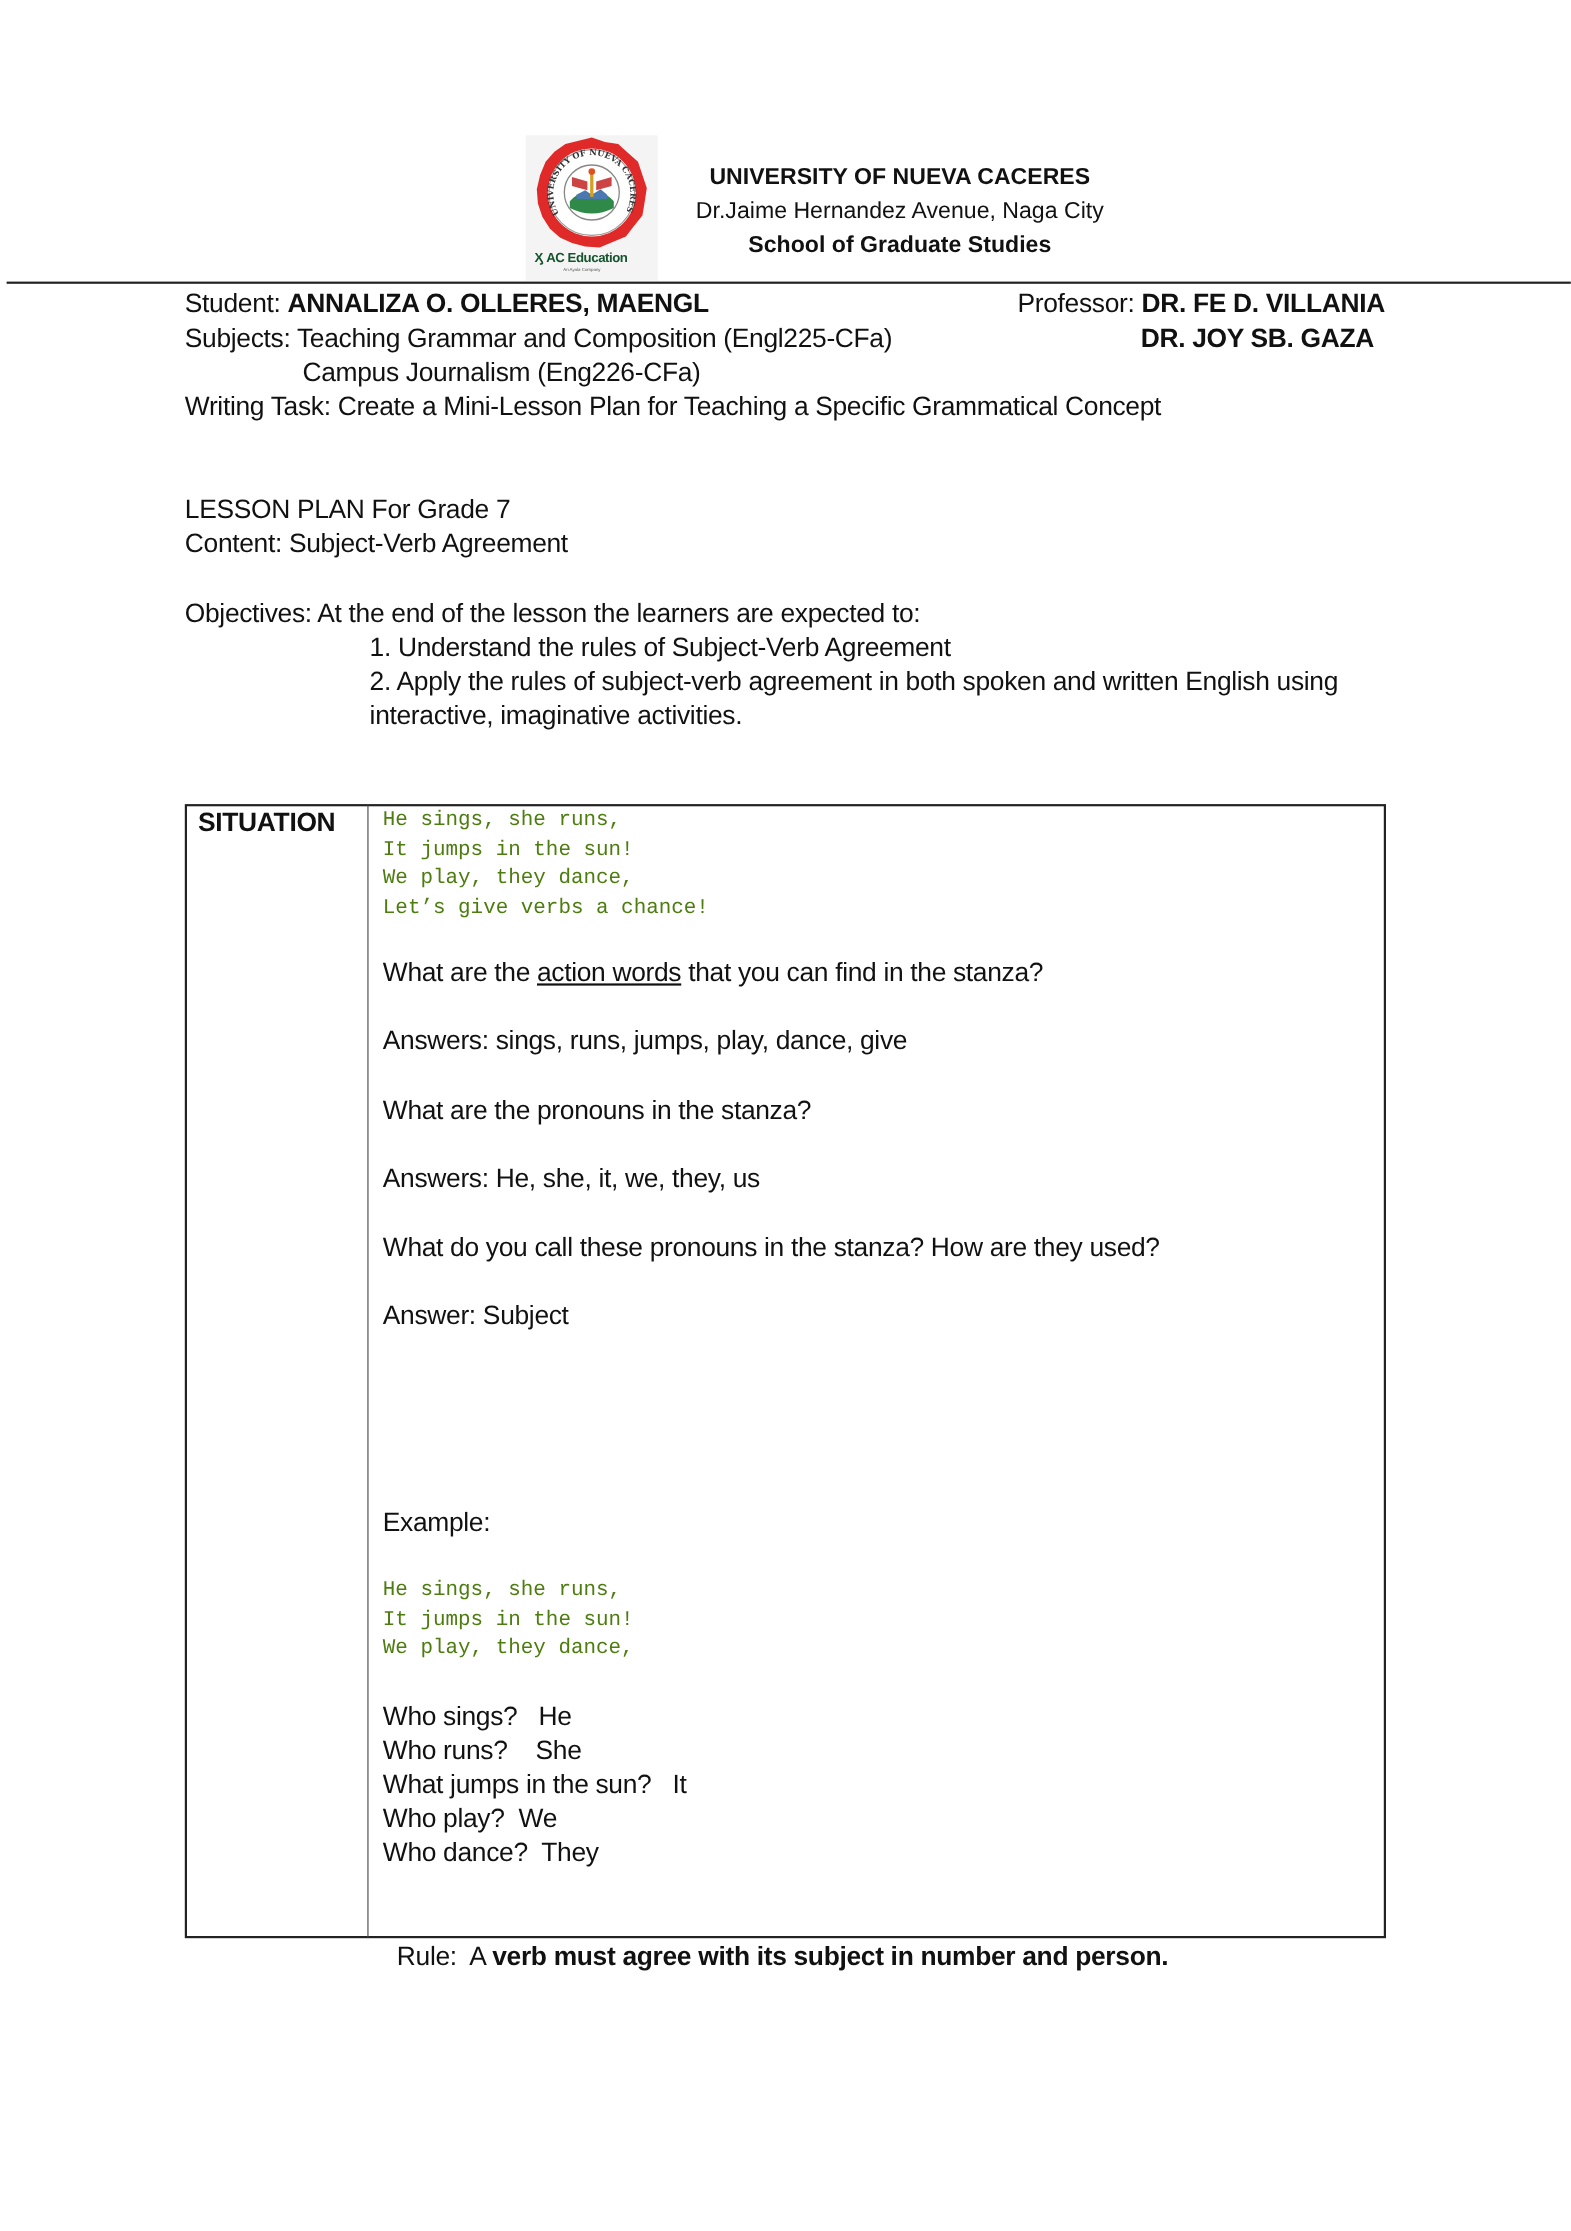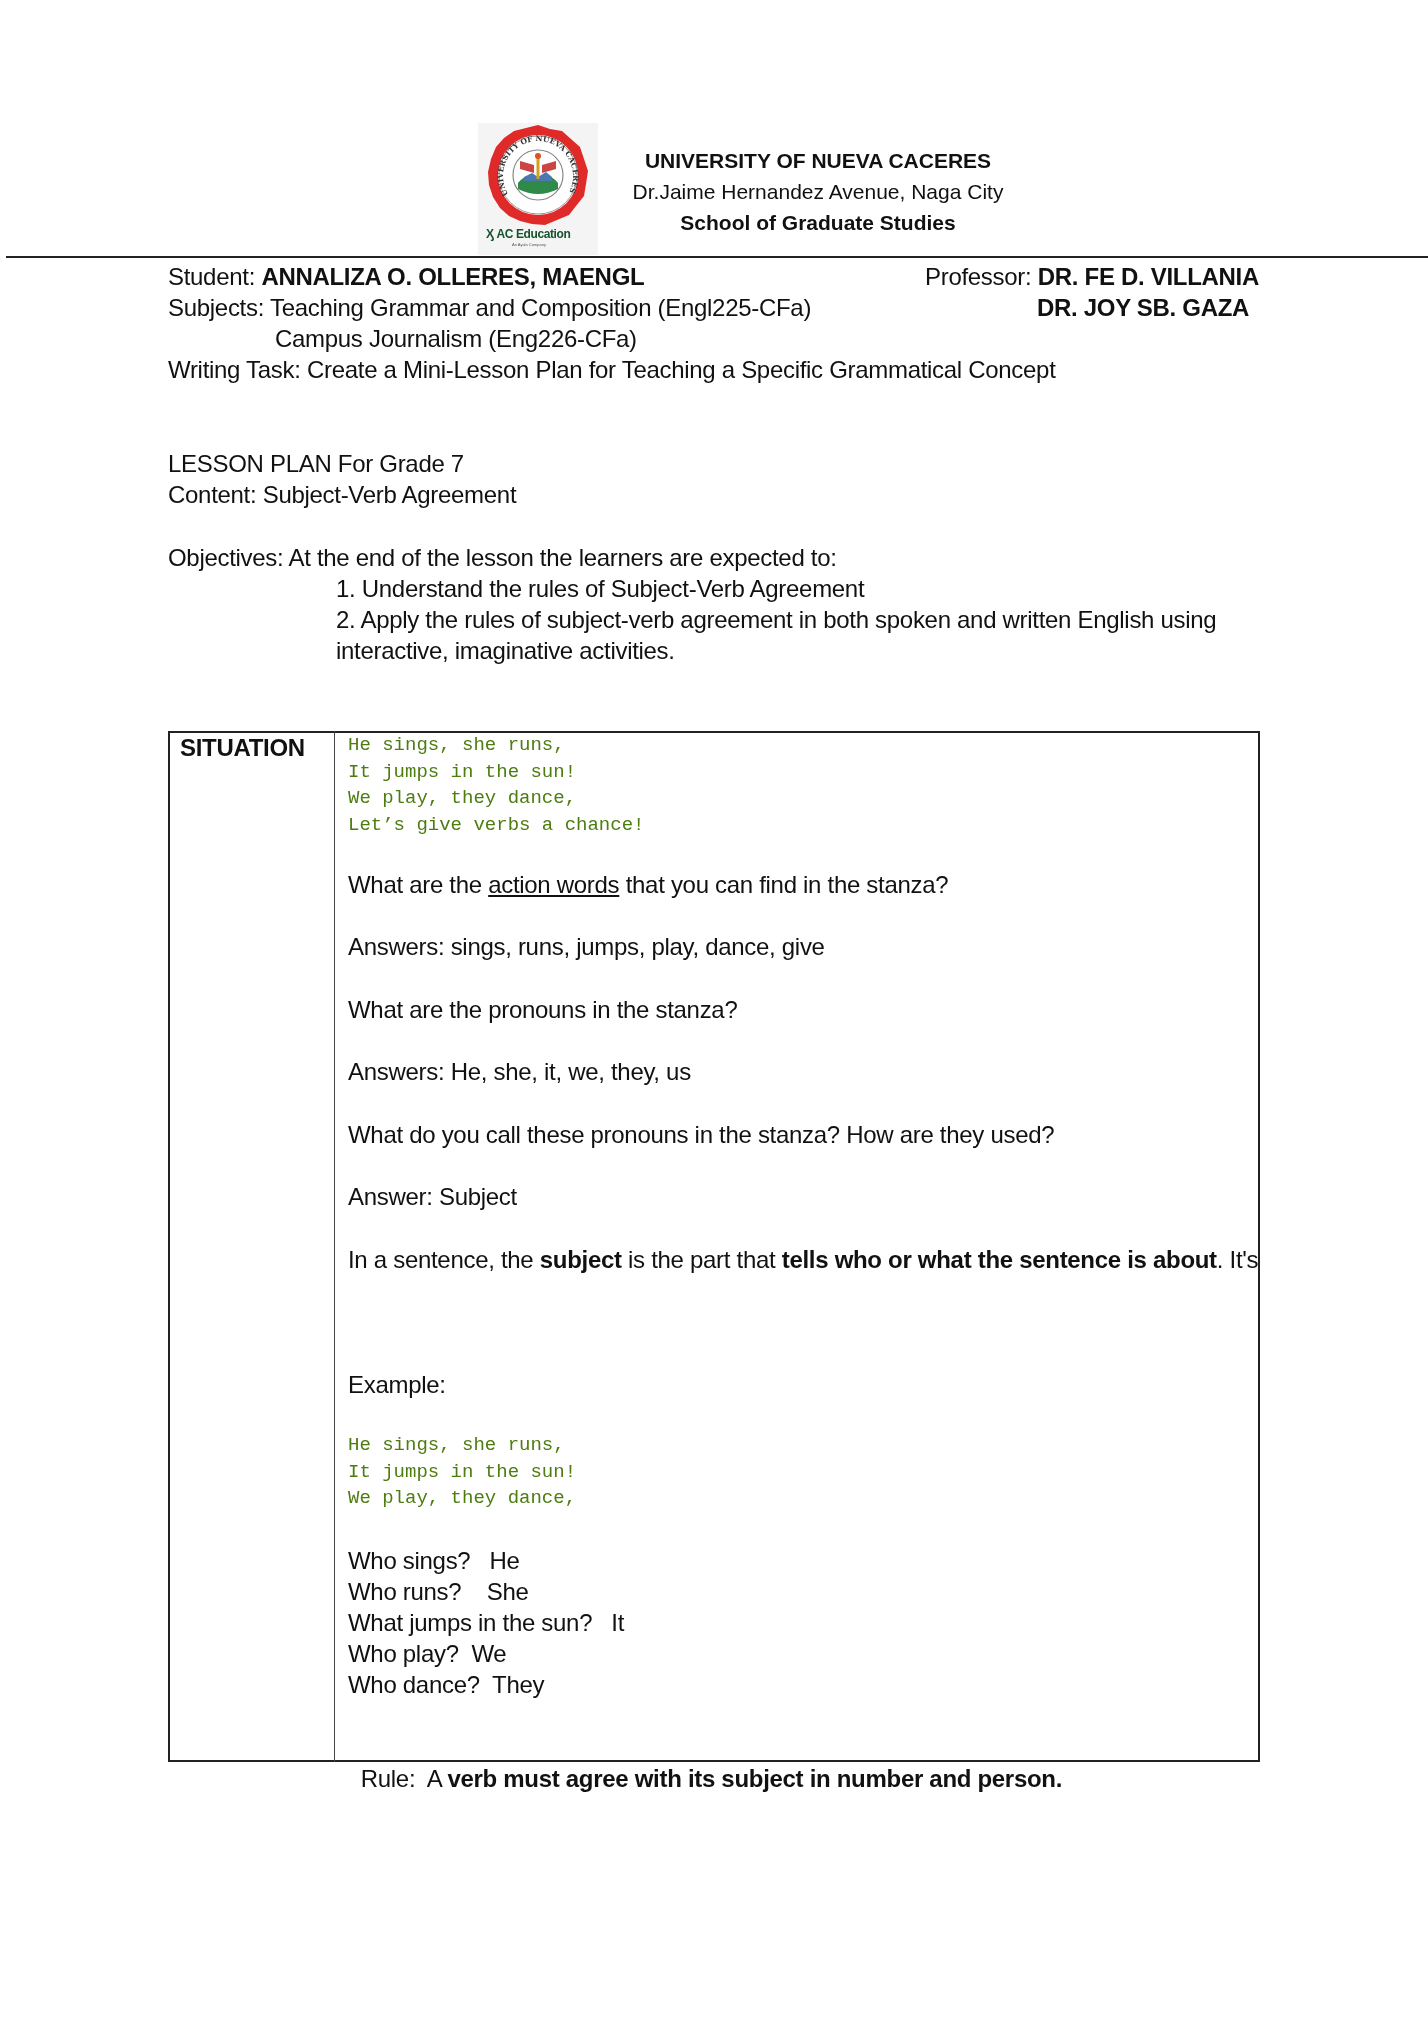--- a/index.html
+++ b/index.html
@@ -94,23 +94,20 @@
 <div class="abs t" style="left:348px; top:869px;">
   <span>What are the </span><span class="u">action words</span><span> that you can find in the stanza?</span>
 </div>
 <div class="abs t" style="left:348px; top:931px;">Answers: sings, runs, jumps, play, dance, give</div>
 <div class="abs t" style="left:348px; top:994px;">What are the pronouns in the stanza?</div>
 <div class="abs t" style="left:348px; top:1056px;">Answers: He, she, it, we, they, us</div>
 <div class="abs t" style="left:348px; top:1119px;">What do you call these pronouns in the stanza? How are they used?</div>
 <div class="abs t" style="left:348px; top:1181px;">Answer: Subject</div>
 
 <div class="abs" style="left:348px; top:1244px;">
-  <div class="t">
-    <span>In a sentence, the </span><span class="b">subject</span><span> is the part that </span><span class="b">tells who or what the sentence is about</span><span>. It's</span>
-  </div>
 </div>
 
 <div class="abs t" style="left:348px; top:1369px;">Example:</div>
 
 <div class="abs" style="left:348px; top:1432px;">
   <div class="mono">He sings, she runs,</div>
   <div class="mono">It jumps in the sun!</div>
   <div class="mono">We play, they dance,</div>
 </div>
 

